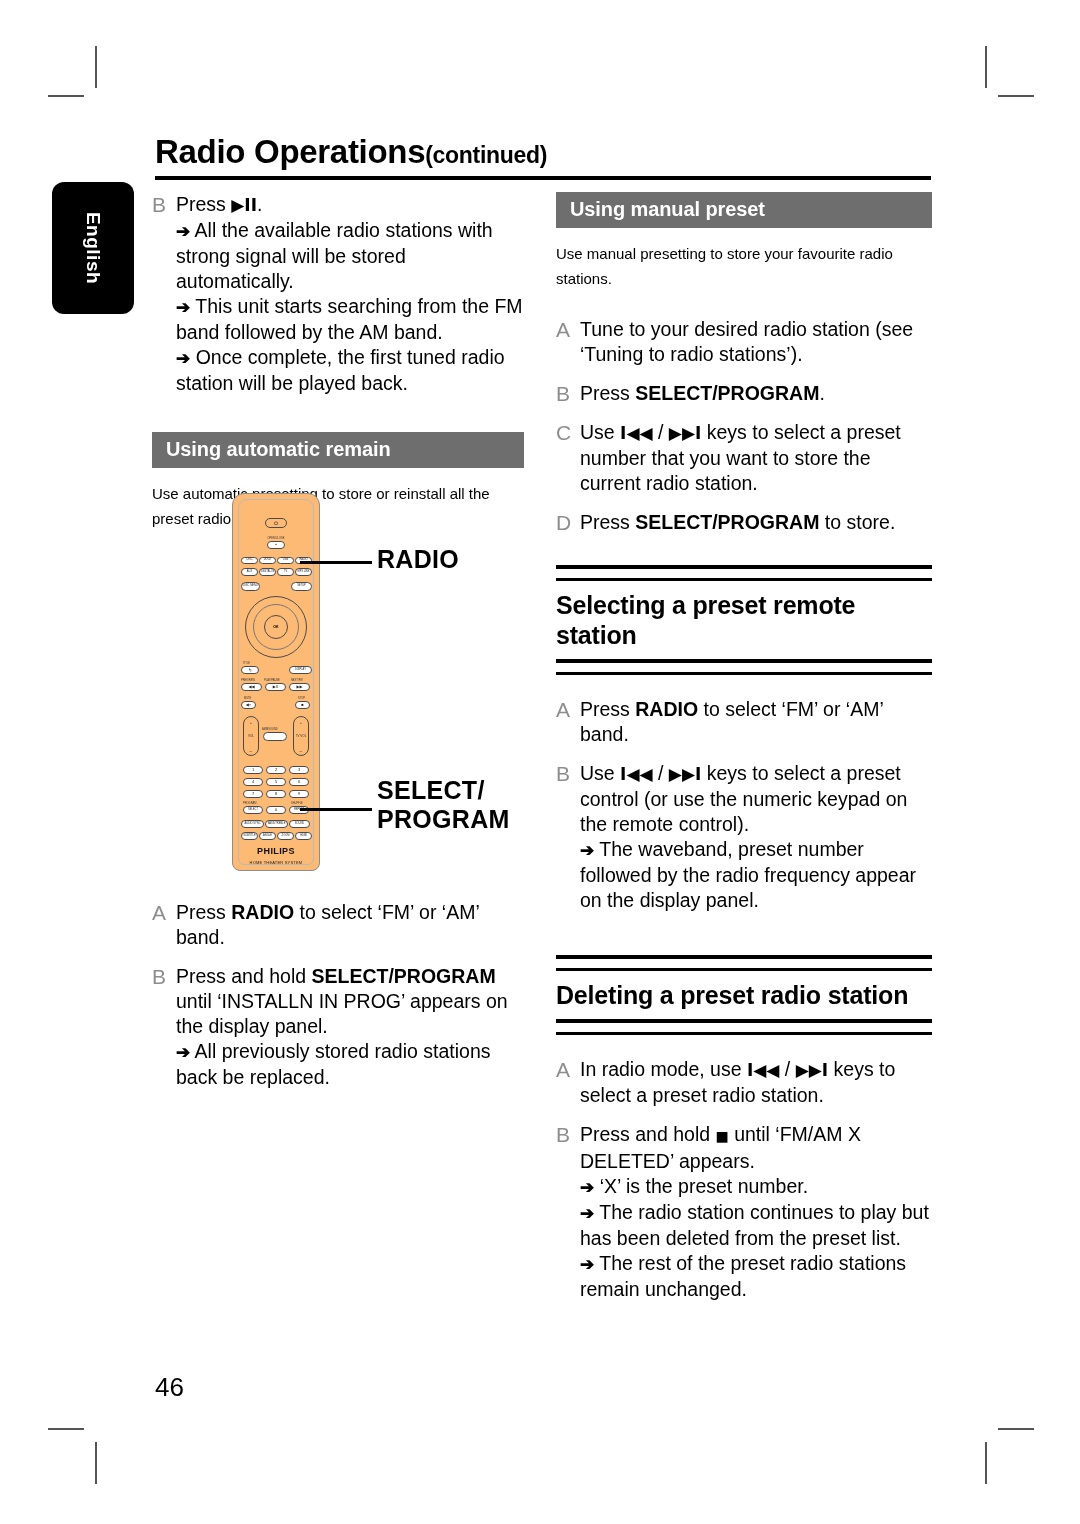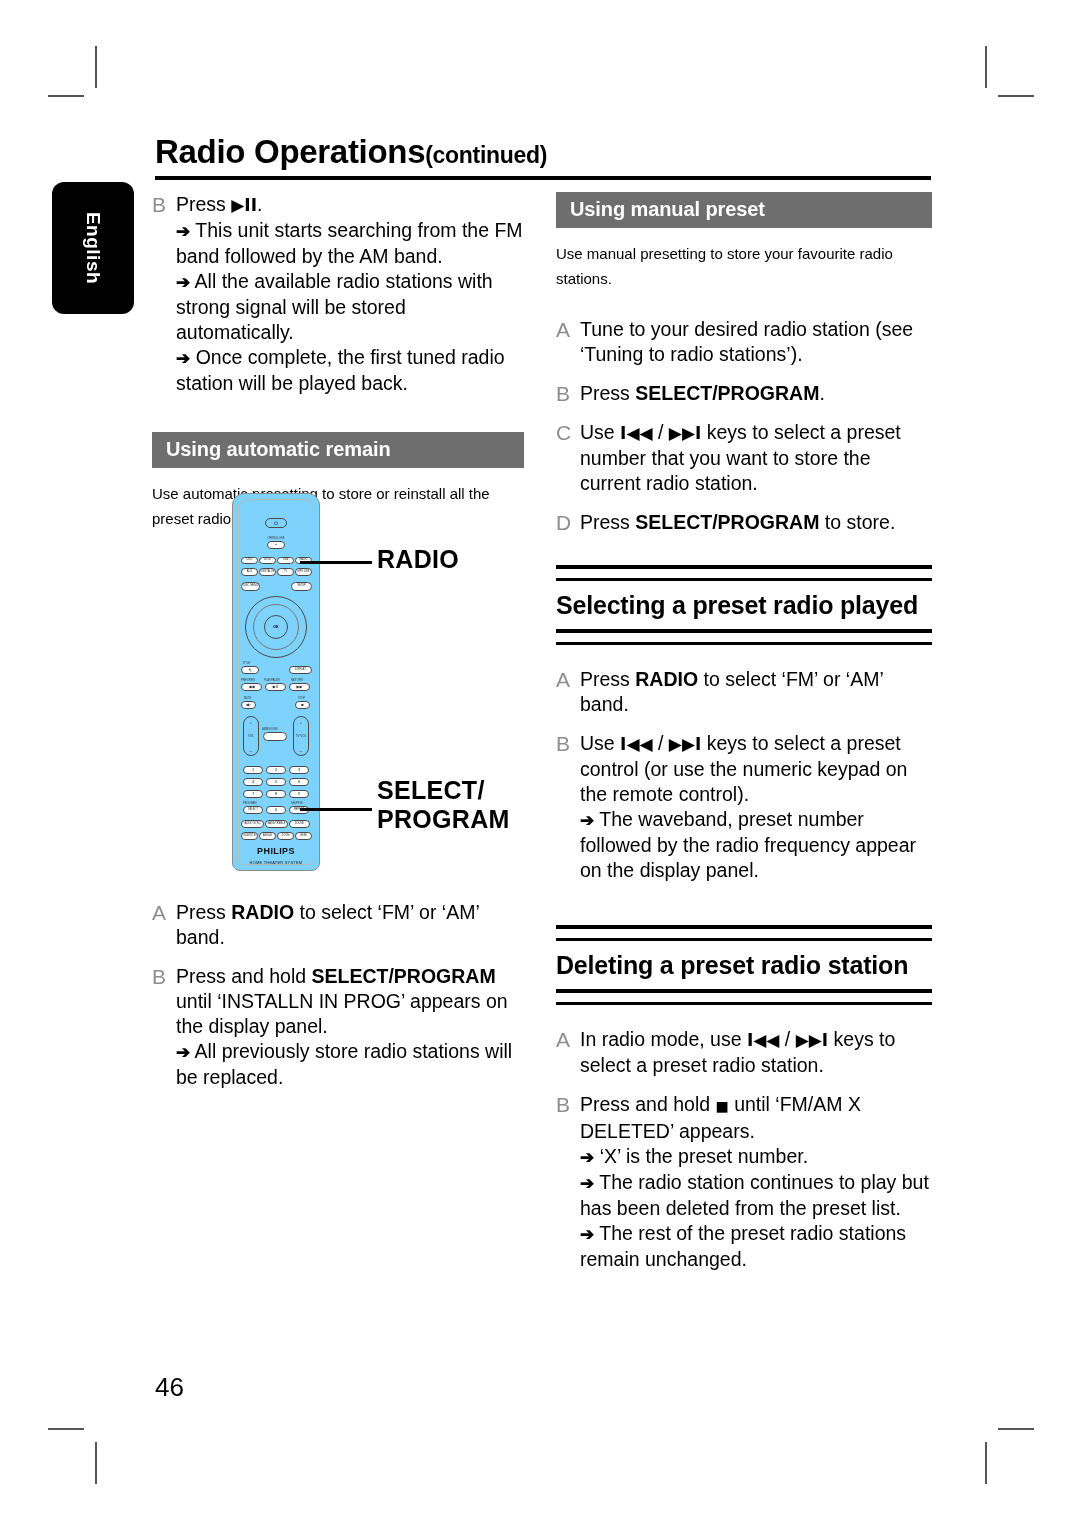--- a/index.html
+++ b/index.html
@@ -157,21 +157,21 @@
     height: 395px;
   }
   .remote {
     position: absolute;
     left: 80px;
     top: 3px;
     width: 88px;
     height: 378px;
     border: 1.6px solid #8d8d8d;
     border-radius: 12px 12px 8px 8px;
-    background: #7dd3fc;
+    background: #fdba74;
     box-sizing: border-box;
   }
   .remote-inner {
     position: absolute;
     left: 5px; top: 5px; right: 5px; bottom: 5px;
     border: 1px solid #b9b9b9;
     border-radius: 9px 9px 6px 6px;
   }
   .btn {
     position: absolute;
@@ -305,22 +305,22 @@
     <span>Radio Operations</span><span class="cont">(continued)</span>
   </div>
   <div class="title-rule"></div>
 
   <div class="col-left">
 
     <div class="step">
       <div class="marker">B</div>
       <div class="body">
         <div><span>Press </span><span class="b gl">▶II</span><span>.</span></div>
+        <div class="arrow-line"><span class="arrow">➔</span> <span>All the available radio stations with strong signal will be stored automatically.</span></div>
         <div class="arrow-line"><span class="arrow">➔</span> <span>This unit starts searching from the FM band followed by the AM band.</span></div>
-        <div class="arrow-line"><span class="arrow">➔</span> <span>All the available radio stations with strong signal will be stored automatically.</span></div>
         <div class="arrow-line"><span class="arrow">➔</span> <span>Once complete, the first tuned radio station will be played back.</span></div>
       </div>
     </div>
 
     <div style="height:22px;"></div>
 
     <div class="sec-bar">Using automatic remain</div>
 
     <div class="para">Use automatic presetting to store or reinstall all the preset radio stations.</div>
   </div>
@@ -427,21 +427,21 @@
       <div class="marker">A</div>
       <div class="body">
         <span>Press </span><span class="b">RADIO</span><span> to select ‘FM’ or ‘AM’ band.</span>
       </div>
     </div>
 
     <div class="step" style="margin-top:14px;">
       <div class="marker">B</div>
       <div class="body">
         <span>Press and hold </span><span class="b">SELECT/PROGRAM</span><span> until ‘INSTALLN IN PROG’ appears on the display panel.</span>
-        <div class="arrow-line"><span class="arrow">➔</span> <span>All previously store radio stations will be replaced.</span></div>
+        <div class="arrow-line"><span class="arrow">➔</span> <span>All previously stored radio stations back be replaced.</span></div>
       </div>
     </div>
   </div>
 
   <div class="col-right">
 
     <div class="sec-bar">Using manual preset</div>
     <div class="para">Use manual presetting to store your favourite radio stations.</div>
 
     <div style="height:12px;"></div>
@@ -467,21 +467,21 @@
 
     <div class="step">
       <div class="marker">D</div>
       <div class="body">
         <span>Press </span><span class="b">SELECT/PROGRAM</span><span> to store.</span>
       </div>
     </div>
 
     <div class="heading-block">
       <div class="rule-double"></div>
-      <div class="heading-text">Selecting a preset radio played</div>
+      <div class="heading-text">Selecting a preset remote station</div>
       <div class="rule-double"></div>
     </div>
 
     <div class="step">
       <div class="marker">A</div>
       <div class="body">
         <span>Press </span><span class="b">RADIO</span><span> to select ‘FM’ or ‘AM’ band.</span>
       </div>
     </div>
 

